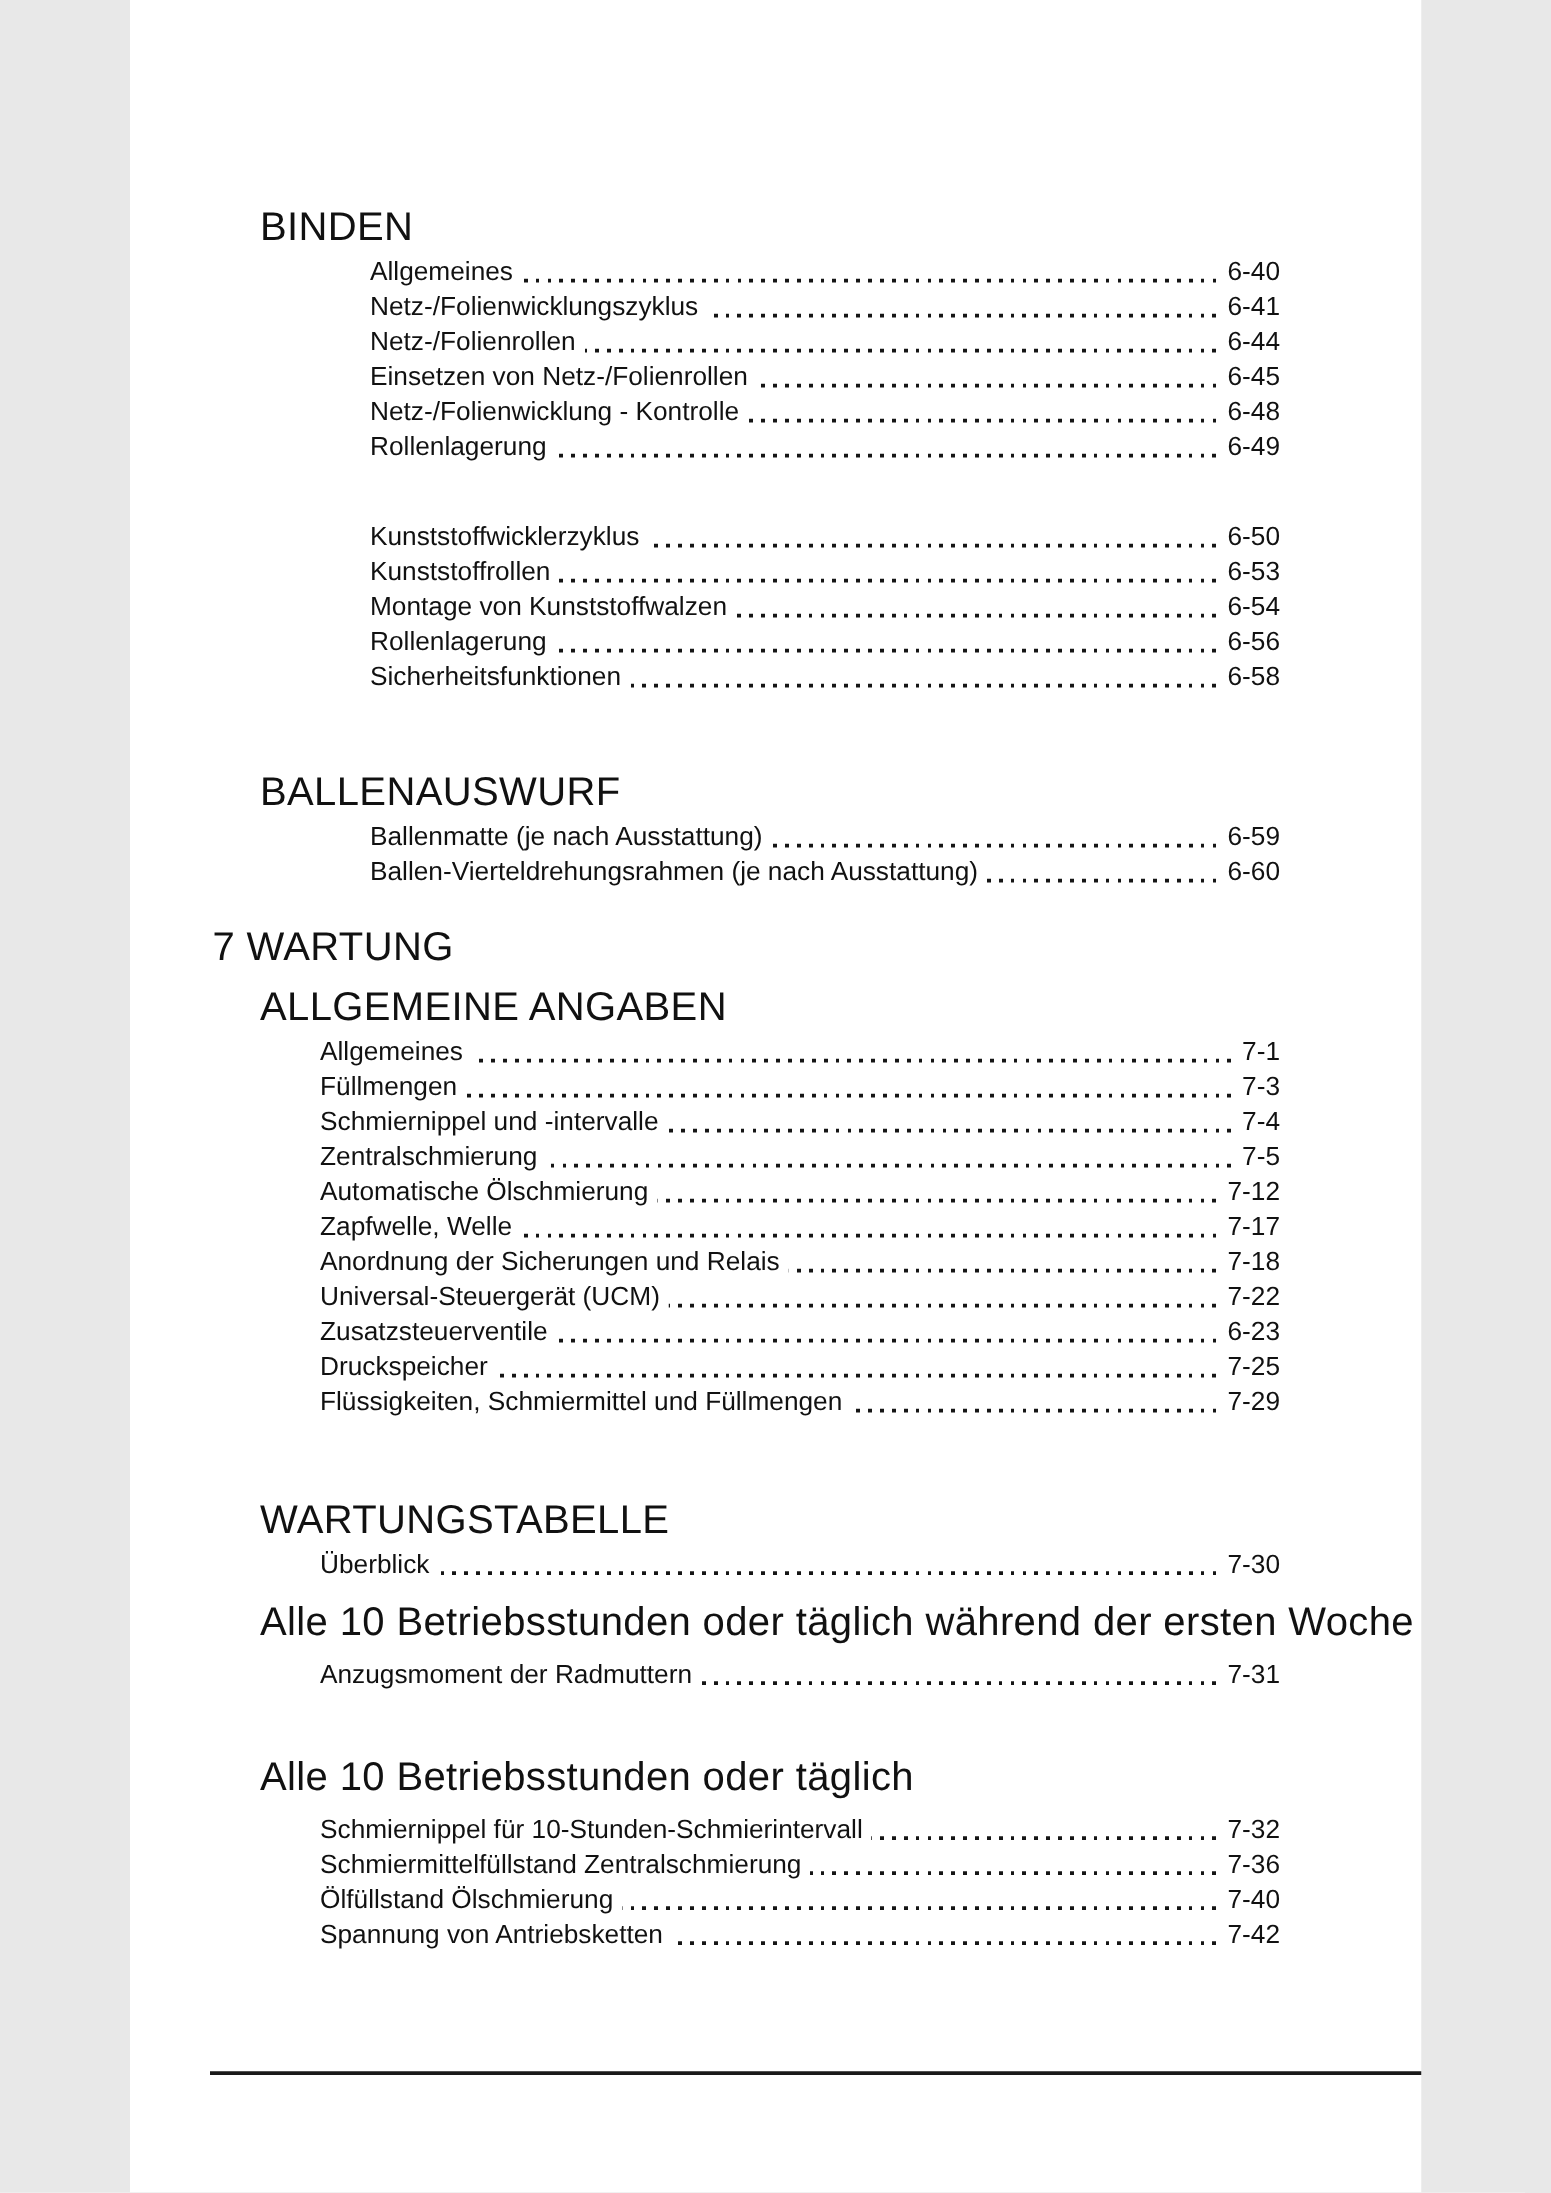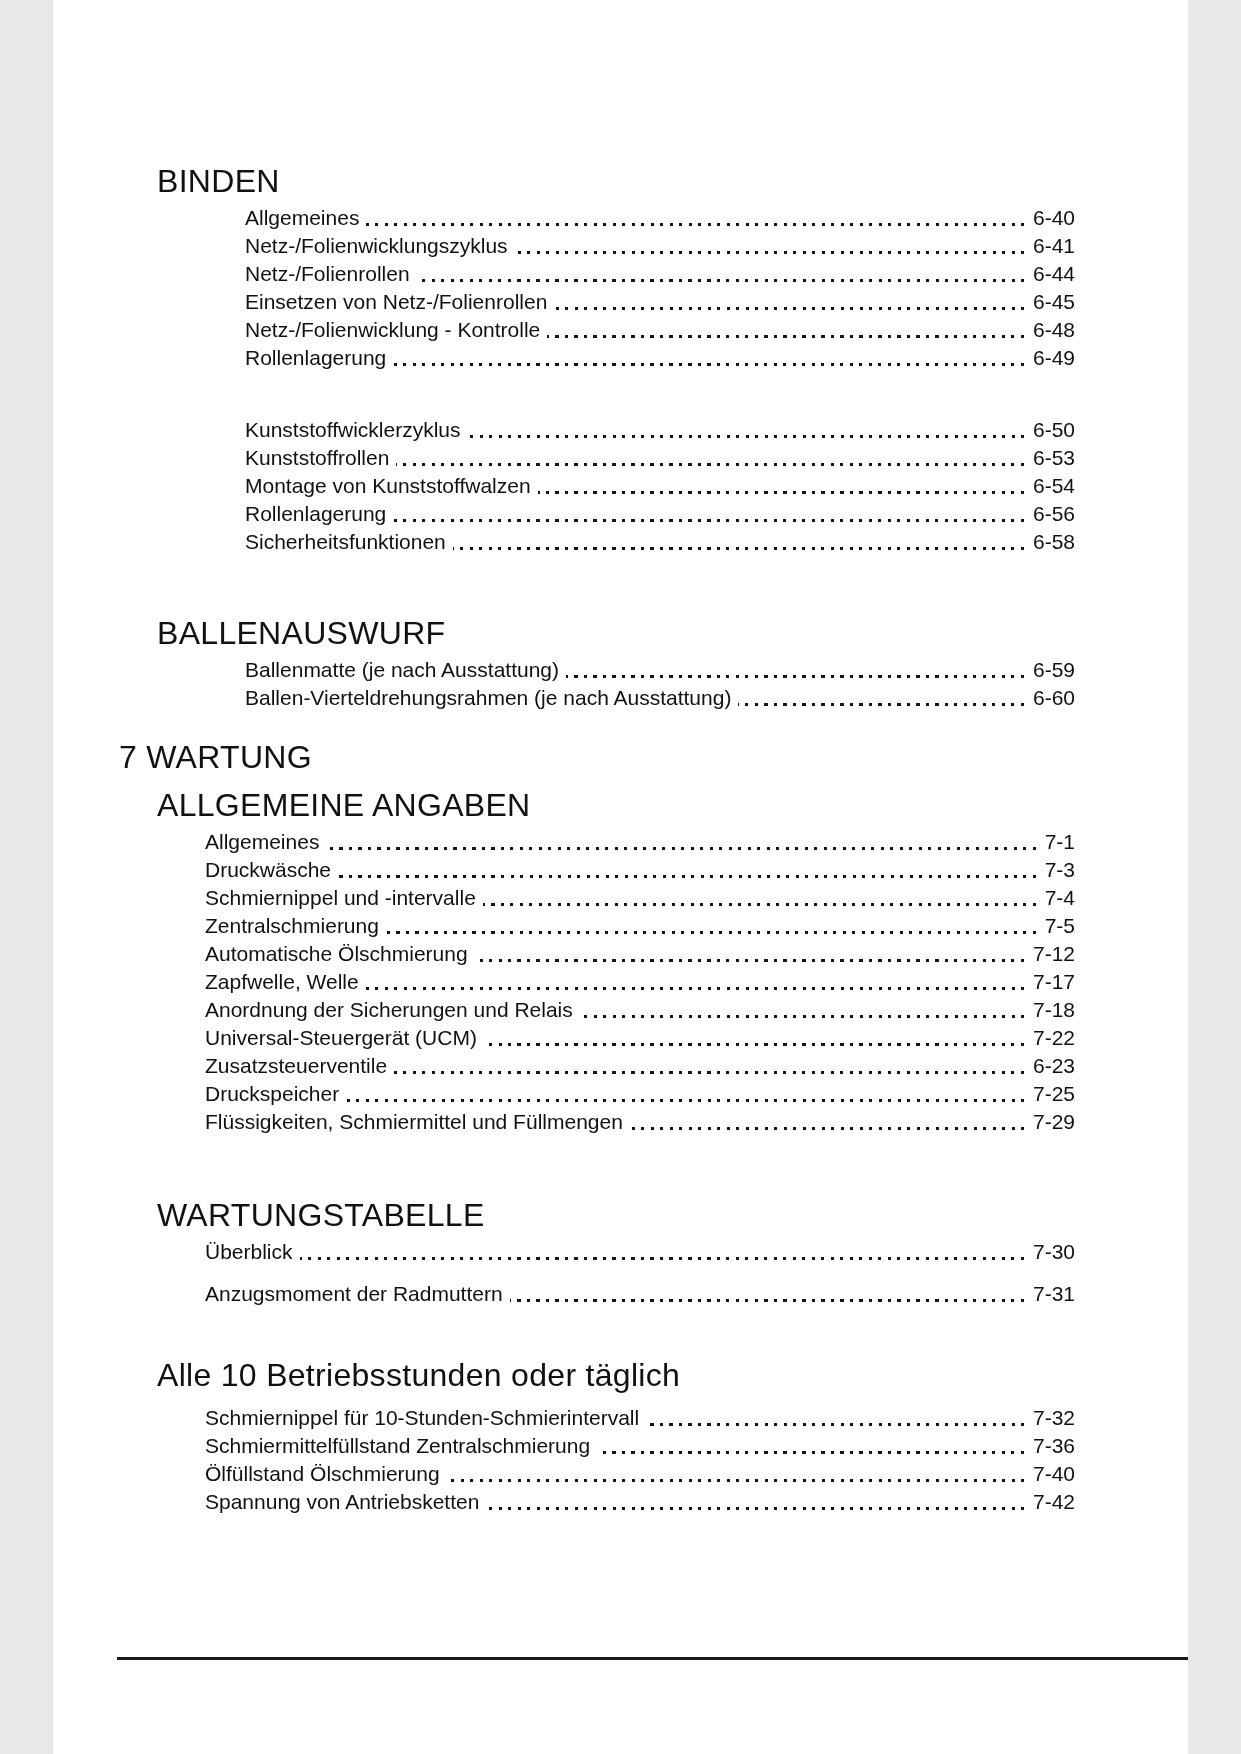--- a/index.html
+++ b/index.html
@@ -2,21 +2,21 @@
 <html><head>
 <meta charset="utf-8">
 <style>
   html, body {
     margin: 0;
     padding: 0;
     background: #e8e8e8;
   }
   .page {
     position: relative;
-    width: 1135px;
+    width: 1033px;
     height: 1754px;
     margin: 0 auto;
     background: #ffffff;
     color: #111111;
     font-family: "Liberation Sans", sans-serif;
     overflow: hidden;
     box-sizing: border-box;
   }
   .content {
     padding-top: 164px;
@@ -170,21 +170,21 @@
 
     <section class="toc-block level-section ch7" id="block-allgemeine">
       <h2 class="toc-heading">ALLGEMEINE ANGABEN</h2>
       <div class="rows">
           <div class="toc-row">
             <span class="toc-label">Allgemeines</span>
             <span class="toc-dots"></span>
             <span class="toc-page">7-1</span>
           </div>
           <div class="toc-row">
-            <span class="toc-label">Druckwäsche</span>
+            <span class="toc-label">Füllmengen</span>
             <span class="toc-dots"></span>
             <span class="toc-page">7-3</span>
           </div>
           <div class="toc-row">
             <span class="toc-label">Schmiernippel und -intervalle</span>
             <span class="toc-dots"></span>
             <span class="toc-page">7-4</span>
           </div>
           <div class="toc-row">
             <span class="toc-label">Zentralschmierung</span>
@@ -234,20 +234,21 @@
       <div class="rows">
           <div class="toc-row">
             <span class="toc-label">Überblick</span>
             <span class="toc-dots"></span>
             <span class="toc-page">7-30</span>
           </div>
         </div>
     </section>
 
     <section class="toc-block level-subsection ch7" id="block-alle10-woche">
+      <h2 class="toc-heading">Alle 10 Betriebsstunden oder täglich während der ersten Woche</h2>
       <div class="rows">
           <div class="toc-row">
             <span class="toc-label">Anzugsmoment der Radmuttern</span>
             <span class="toc-dots"></span>
             <span class="toc-page">7-31</span>
           </div>
         </div>
     </section>
 
     <section class="toc-block level-subsection ch7" id="block-alle10-taeglich">

